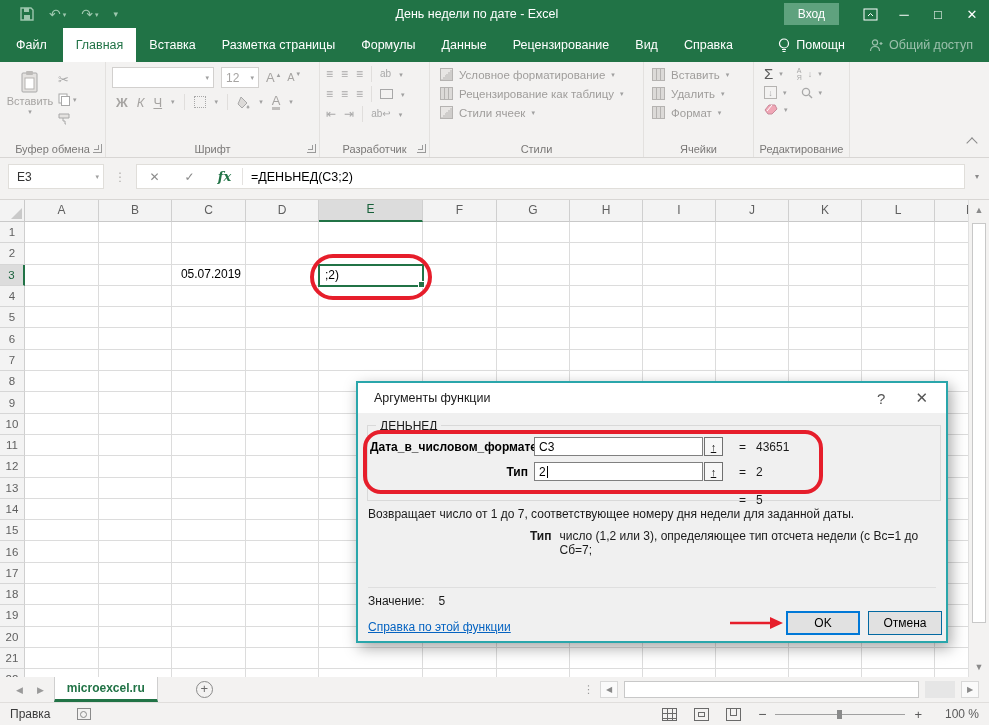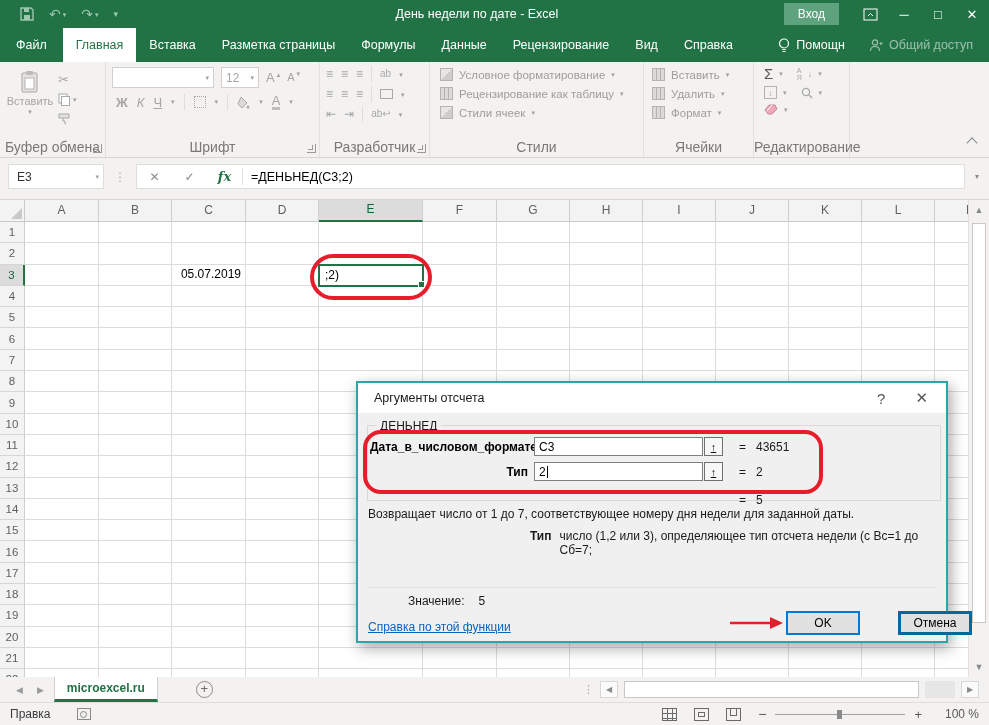--- a/index.html
+++ b/index.html
@@ -21,21 +21,21 @@
 .tab{display:flex;align-items:center;padding:0 13px;font-size:12.5px;white-space:nowrap;cursor:default;}
 .tab.file{padding:0 16px;}
 .tab.active{background:#fff;color:#217346;}
 .tabrow-right{margin-left:auto;display:flex;align-items:center;gap:24px;padding-right:16px;}
 .tr-item{display:flex;align-items:center;gap:6px;font-size:12.5px;white-space:nowrap;}
 .tr-item.dim{color:rgba(255,255,255,.55);}
 
 
 .ribbon{position:absolute;left:0;top:62px;width:989px;height:96px;background:#f3f2f1;border-bottom:1px solid #d8d6d4;display:flex;z-index:3;}
 .rgroup{position:relative;border-right:1px solid #e3e1df;padding:5px 6px 18px 6px;}
-.rg-label{position:absolute;bottom:2px;left:0;right:0;text-align:center;font-size:14px;color:#7a7877;white-space:nowrap;}
+.rg-label{position:absolute;bottom:2px;left:0;right:0;text-align:center;font-size:11px;color:#7a7877;white-space:nowrap;}
 .launcher{position:absolute;right:3px;bottom:4px;width:9px;height:9px;border-right:1px solid #9a9a9a;border-bottom:1px solid #9a9a9a;}
 .launcher::after{content:"";position:absolute;right:2px;bottom:2px;width:4px;height:4px;border-right:1px solid #9a9a9a;border-bottom:1px solid #9a9a9a;}
 .dd{font-size:7px;color:#a0a0a0;}
 .g-clip{width:106px;display:flex;gap:4px;}
 .paste-btn{width:48px;display:flex;flex-direction:column;align-items:center;gap:1px;padding-top:3px;}
 .paste-btn .rlabel{font-size:11px;color:#a6a4a2;}
 .clip-col{display:flex;flex-direction:column;gap:7px;padding-top:6px;}
 .mini{display:flex;align-items:center;gap:3px;color:#a8a8a8;font-size:13px;line-height:1;}
 .g-font{width:214px;display:flex;flex-direction:column;gap:6px;}
 .combo{background:#fff;border:1px solid #d2d0ce;height:21px;display:flex;align-items:center;padding:0 4px;color:#a6a4a2;}
@@ -132,25 +132,25 @@
 .d-input{position:absolute;left:176px;width:169px;height:19px;background:#fff;border:1px solid #808080;font-size:12px;padding:2px 0 0 4px;}
 .caret{display:inline-block;width:1px;height:12px;background:#000;vertical-align:-2px;margin-left:1px;}
 .d-collapse{position:absolute;left:346px;width:19px;height:19px;background:#f7f7f7;border:1px solid #707070;display:flex;align-items:center;justify-content:center;font-size:11px;color:#111;text-decoration:underline;font-weight:bold;}
 .d-eq{position:absolute;left:381px;font-size:12px;color:#1a1a1a;}
 .d-val{position:absolute;left:398px;font-size:12px;color:#1a1a1a;}
 .d-desc{position:absolute;left:10px;top:124px;font-size:12px;color:#1a1a1a;}
 .d-help{position:absolute;left:172px;top:146px;width:408px;font-size:12px;color:#1a1a1a;display:flex;gap:8px;}
 .d-help .hl{font-weight:bold;}
 .d-help .l2{text-align:center;}
 .d-sep{position:absolute;left:10px;right:10px;top:204px;border-top:1px solid #dfdfdf;}
-.d-value{position:absolute;left:10px;top:211px;font-size:12px;color:#1a1a1a;display:flex;gap:14px;margin-left:40px;}
+.d-value{position:absolute;left:10px;top:211px;font-size:12px;color:#1a1a1a;display:flex;gap:14px;}
 .d-link{position:absolute;left:10px;top:237px;font-size:12px;color:#0563c1;text-decoration:underline;}
 .d-btn{position:absolute;top:228px;width:74px;height:24px;background:#e1e1e1;font-size:12px;display:flex;align-items:center;justify-content:center;color:#000;}
 .d-ok{left:428px;border:2px solid #0078d7;}
-.d-cancel{left:540px;border:3px solid #0369a1;}
+.d-cancel{left:510px;border:1px solid #0369a1;}
 .d-redrect{position:absolute;left:5px;top:47px;width:460px;height:64px;border:4px solid #e61e2b;border-radius:18px;pointer-events:none;}
 .ok-arrow{position:absolute;left:370px;top:233px;pointer-events:none;}
 
 
 .ellipse{position:absolute;left:310px;top:254px;width:122px;height:46px;border:4px solid #e61e2b;border-radius:24px;pointer-events:none;z-index:40;}
 svg{display:block;}
 </style>
 </head>
 <body>
 
@@ -826,21 +826,21 @@
           <span class="zoomthumb"></span>
         </span>
       <span class="zplus">+</span>
     </div>
     <span class="zlabel">100 %</span>
   </div>
 </div>
 
 <div class="dialog">
   <div class="d-title">
-    <span>Аргументы отсчета</span>
+    <span>Аргументы функции</span>
     <span class="d-tbtns">
       <span>?</span>
       <span>✕</span>
     </span>
   </div>
 
   <div class="d-group">
     <span class="d-legend">ДЕНЬНЕД</span>
   </div>
 

